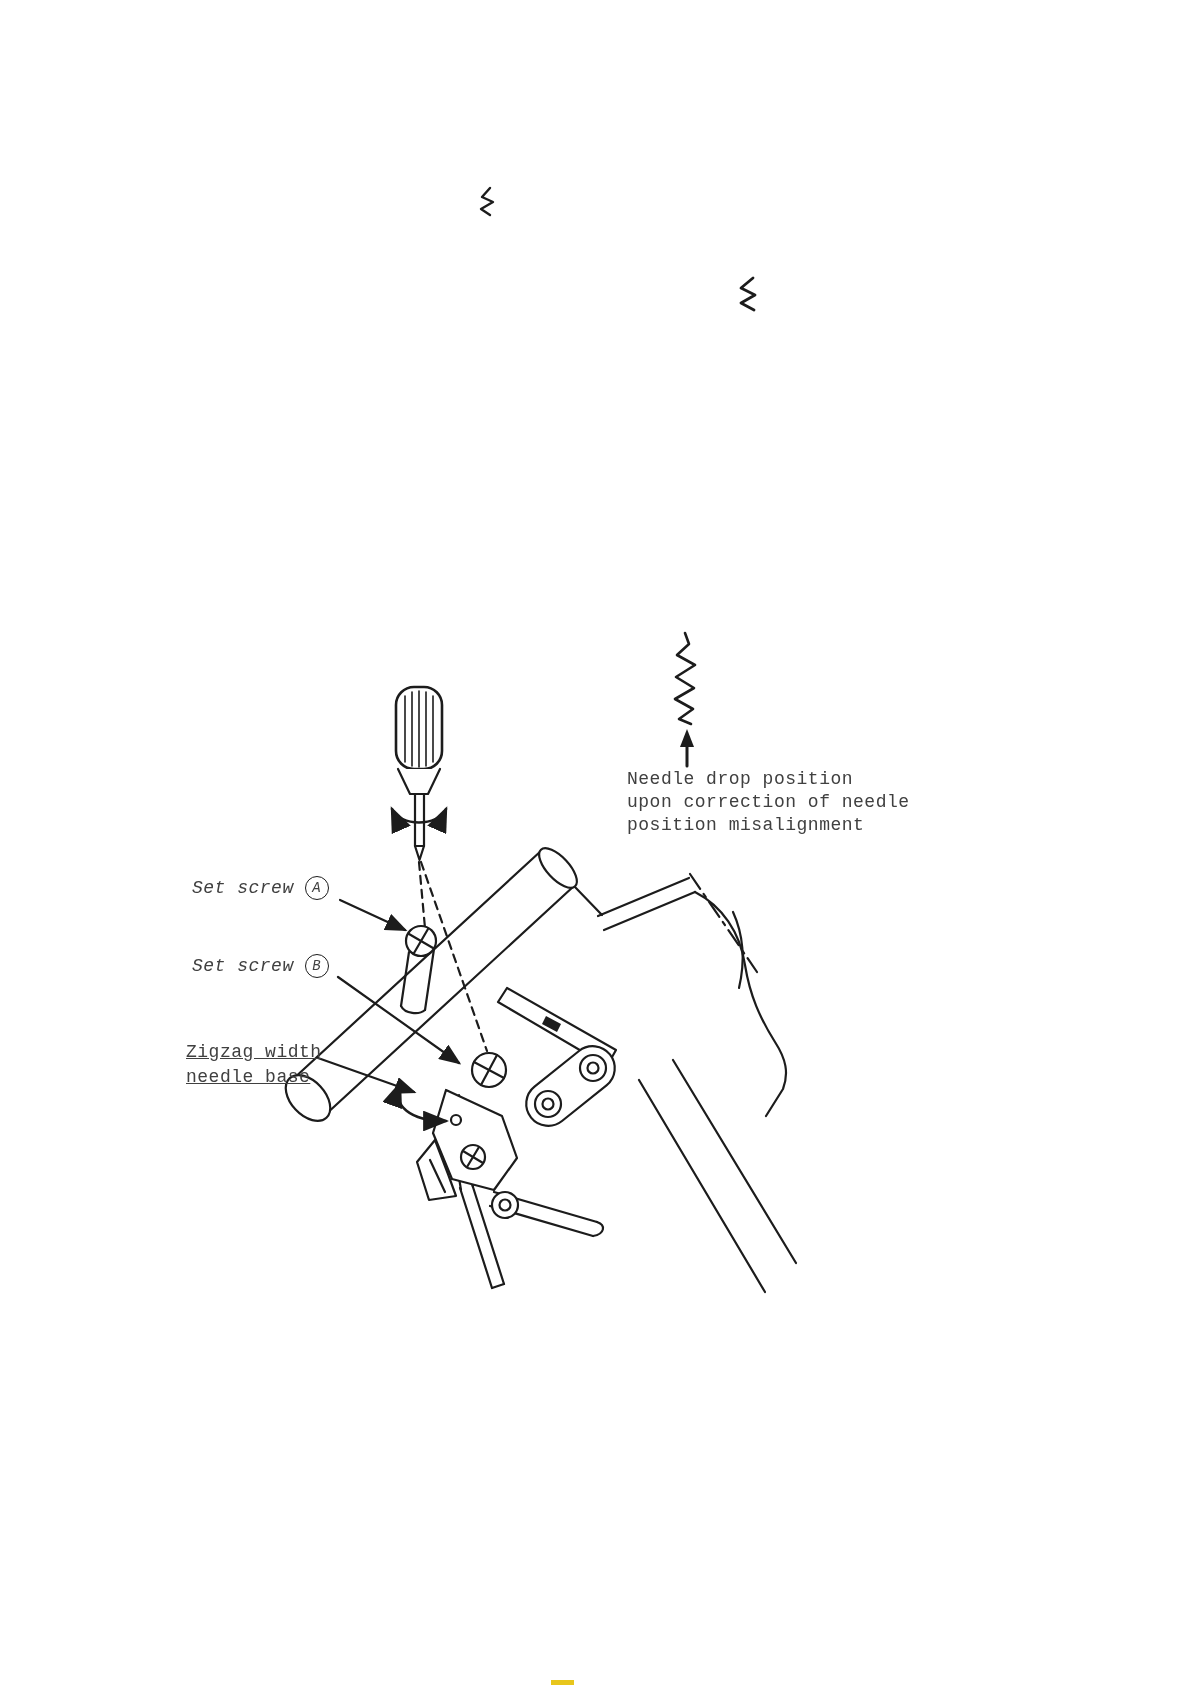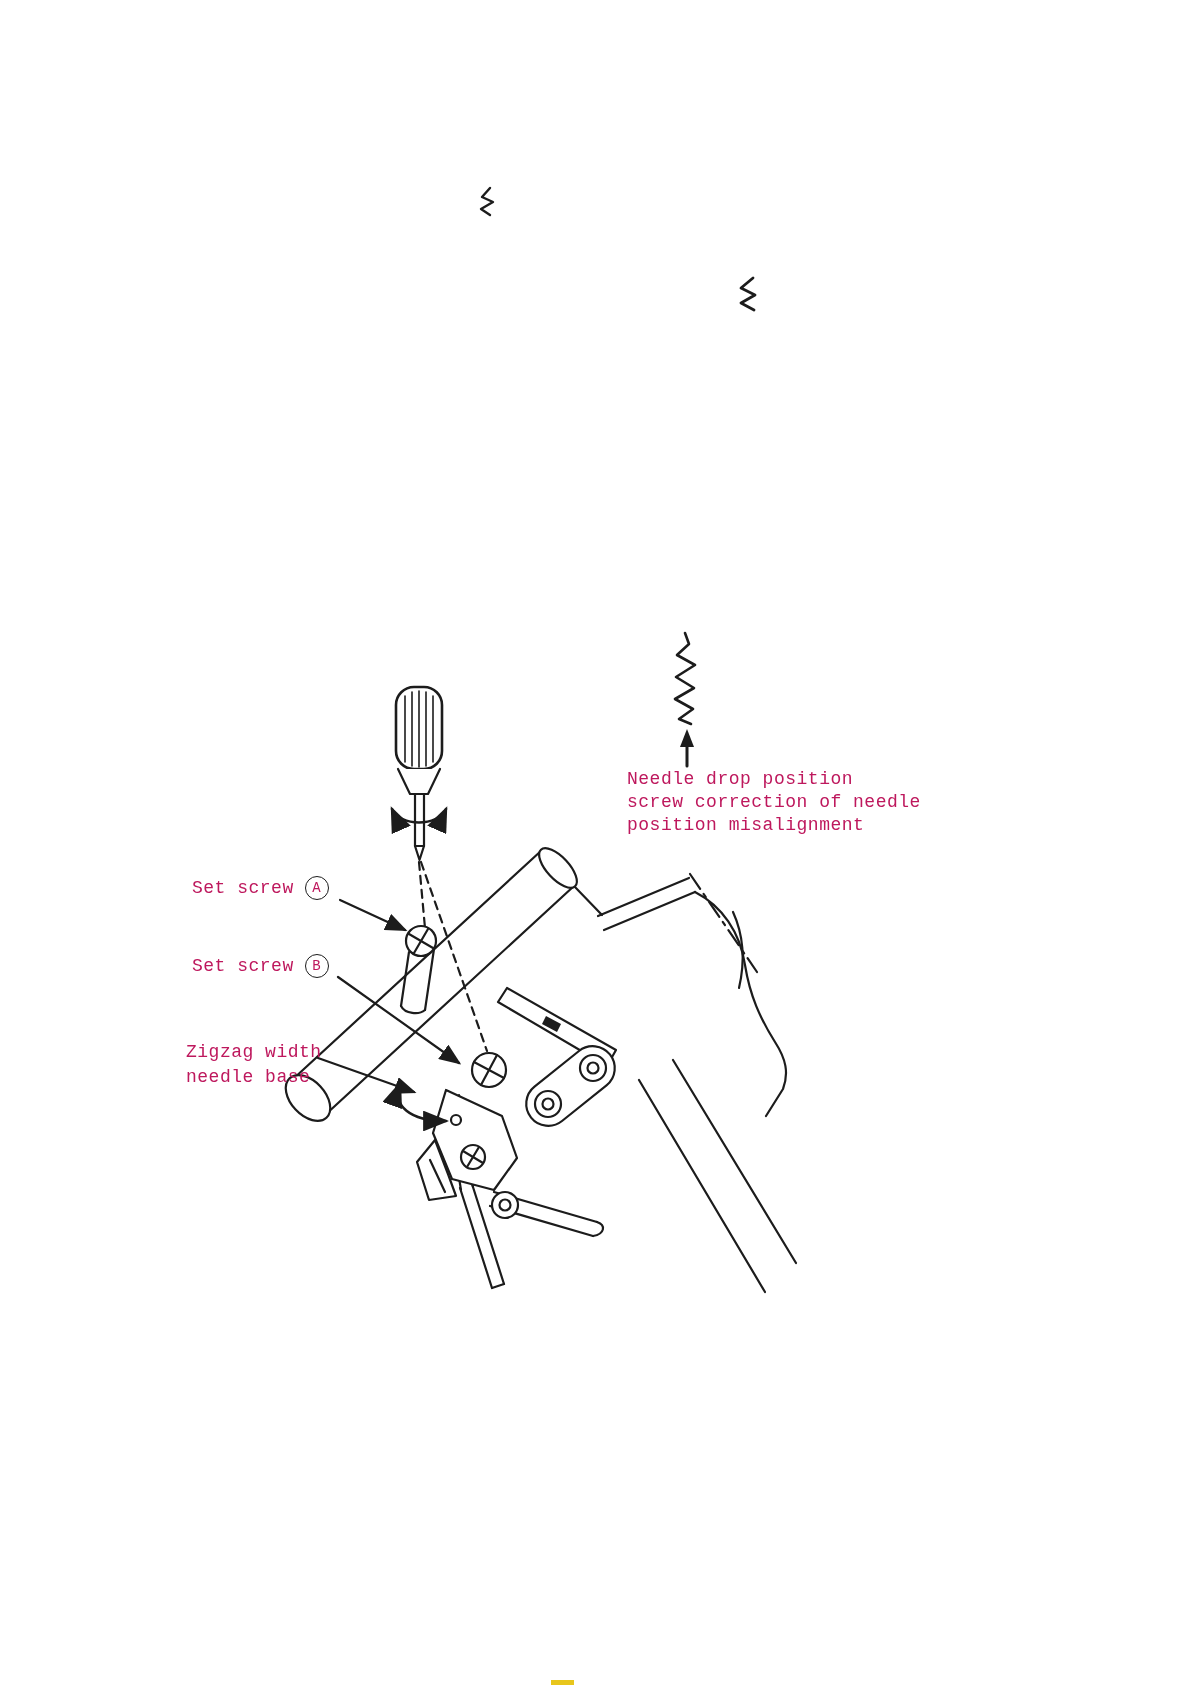--- a/index.html
+++ b/index.html
@@ -6,21 +6,21 @@
     margin: 0;
     padding: 0;
     background: #ffffff;
   }
   .page {
     position: relative;
     width: 977px;
     height: 1685px;
     background: #ffffff;
     font-family: "Liberation Mono", "DejaVu Sans Mono", monospace;
-    color: #be185d;
+    color: #404040;
     overflow: hidden;
   }
   svg.art {
     position: absolute;
     left: 0;
     top: 0;
   }
   .txt {
     position: absolute;
     font-size: 18px;
@@ -28,35 +28,37 @@
     letter-spacing: 0.5px;
     white-space: nowrap;
   }
   .caption div {
     line-height: 23px;
   }
   .label {
     display: flex;
     align-items: center;
     gap: 11px;
+    font-style: italic;
   }
   .badge {
     display: inline-flex;
     width: 24px;
     height: 24px;
     border: 1.7px solid #1c1c1c;
     border-radius: 50%;
     align-items: center;
     justify-content: center;
     font-size: 14px;
     line-height: 1;
     box-sizing: border-box;
   }
   .two-line div {
     line-height: 25px;
+    text-decoration: underline;
   }
   .artifact {
     position: absolute;
     left: 551px;
     top: 1680px;
     width: 23px;
     height: 5px;
     background: #e8c61c;
   }
 </style>
@@ -177,21 +179,21 @@
         <line x1="340" y1="900" x2="405" y2="930" marker-end="url(#ah)"></line>
         <line x1="338" y1="977" x2="459" y2="1063" marker-end="url(#ah)"></line>
         <line x1="318" y1="1058" x2="414" y2="1092" marker-end="url(#ah)"></line>
         <path d="M400 1084 C392 1106 410 1121 446 1121" stroke-width="2.6" marker-start="url(#ah)" marker-end="url(#ah)"></path>
       </g>
     </g>
   </svg>
 
   <div class="txt caption" style="left:627px; top:768px;">
     <div>Needle drop position</div>
-    <div>screw correction of needle</div>
+    <div>upon correction of needle</div>
     <div>position misalignment</div>
   </div>
 
   <div class="txt label" style="left:192px; top:876px;">
     <span>Set screw</span>
     <span class="badge">A</span>
   </div>
 
   <div class="txt label" style="left:192px; top:954px;">
     <span>Set screw</span>

